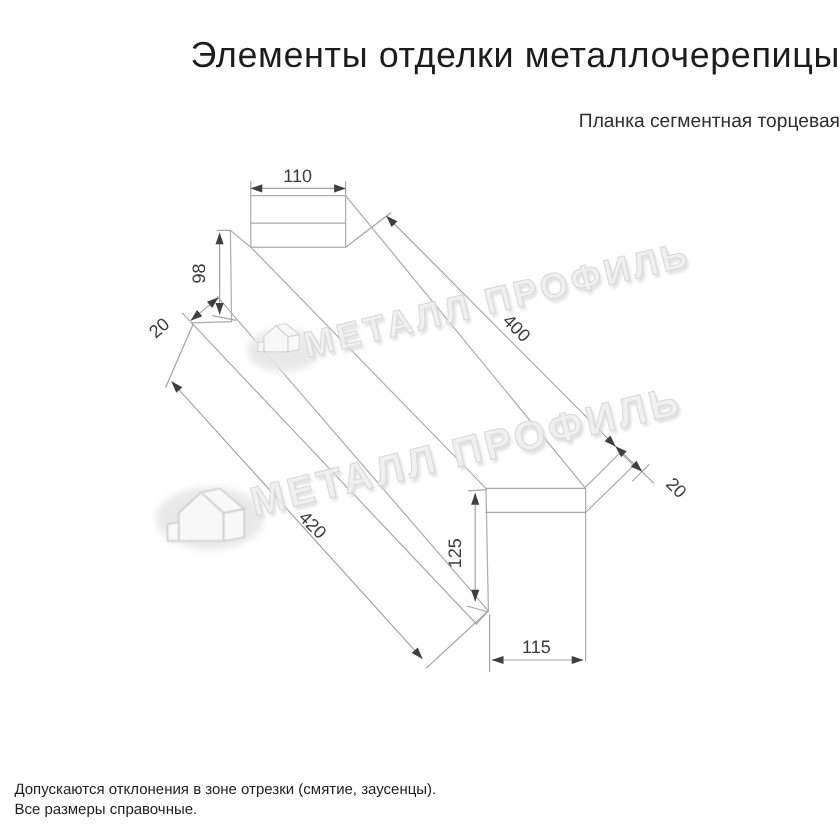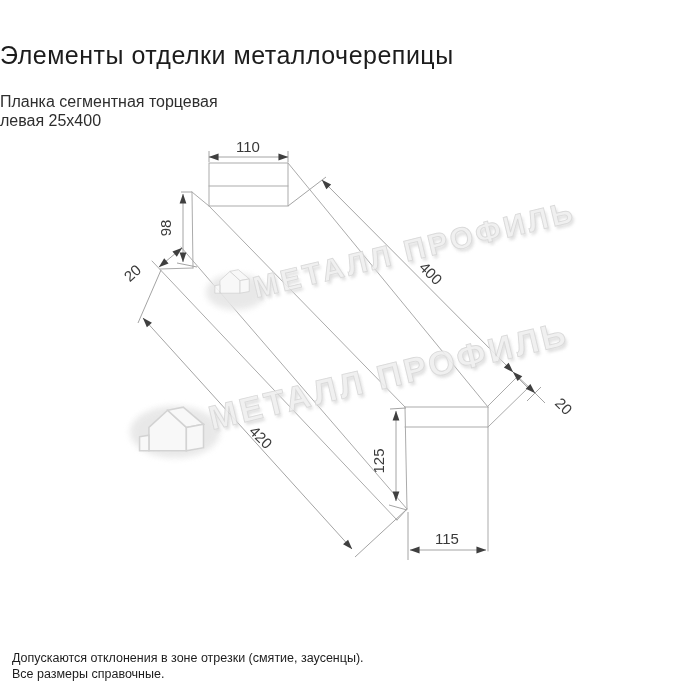--- a/index.html
+++ b/index.html
@@ -1,25 +1,25 @@
 <!DOCTYPE html>
 <html><head>
 <meta charset="utf-8">
 <style>
   html,body{margin:0;padding:0;background:#ffffff;}
   .page{
     position:relative;width:700px;height:700px;background:#ffffff;
     font-family:"Liberation Sans", sans-serif;overflow:hidden;
   }
   .title{
-    position:absolute;top:41px;left:0;width:700px;text-align:left;
-    font-size:25px;color:#1c1c1c;letter-spacing:0.5px;
+    position:absolute;top:30px;left:0;width:700px;text-align:right;
+    font-size:30px;color:#1c1c1c;letter-spacing:0.5px;
   }
   .subtitle{
-    position:absolute;top:92px;left:0;width:700px;text-align:left;
+    position:absolute;top:92px;left:0;width:700px;text-align:right;
     font-size:16px;color:#2e2e2e;line-height:19px;
   }
   .footer{
     position:absolute;left:12px;bottom:18px;
     font-size:12.5px;color:#1d1d1d;line-height:16px;
   }
   svg.draw{position:absolute;left:0;top:0;}
   .geo{stroke:#ababab;stroke-width:1;fill:none;stroke-linecap:round;}
   .dim{stroke:#a4a4a4;stroke-width:1;fill:none;}
   .dimtxt{fill:#3a3a3a;font-size:15px;font-family:"Liberation Sans",sans-serif;}
@@ -30,21 +30,20 @@
 </style>
 </head>
 <body>
 
 <div class="page">
 
   <div class="title">Элементы отделки металлочерепицы</div>
 
   <div class="subtitle">
     <div>Планка сегментная торцевая</div>
-    <div>левая 25х400</div>
   </div>
 
   <svg class="draw" width="700" height="700" viewBox="0 0 700 700">
     <defs>
       <marker id="arr" viewBox="0 0 10 8" refX="9.5" refY="4" markerWidth="11" markerHeight="8.5" orient="auto-start-reverse" markerUnits="userSpaceOnUse">
         <path d="M0.5,0.8 L9.8,4 L0.5,7.2 Z" fill="#3f3f3f"></path>
       </marker>
       <filter id="soft" x="-40%" y="-40%" width="180%" height="180%">
         <feGaussianBlur stdDeviation="3"></feGaussianBlur>
       </filter>

